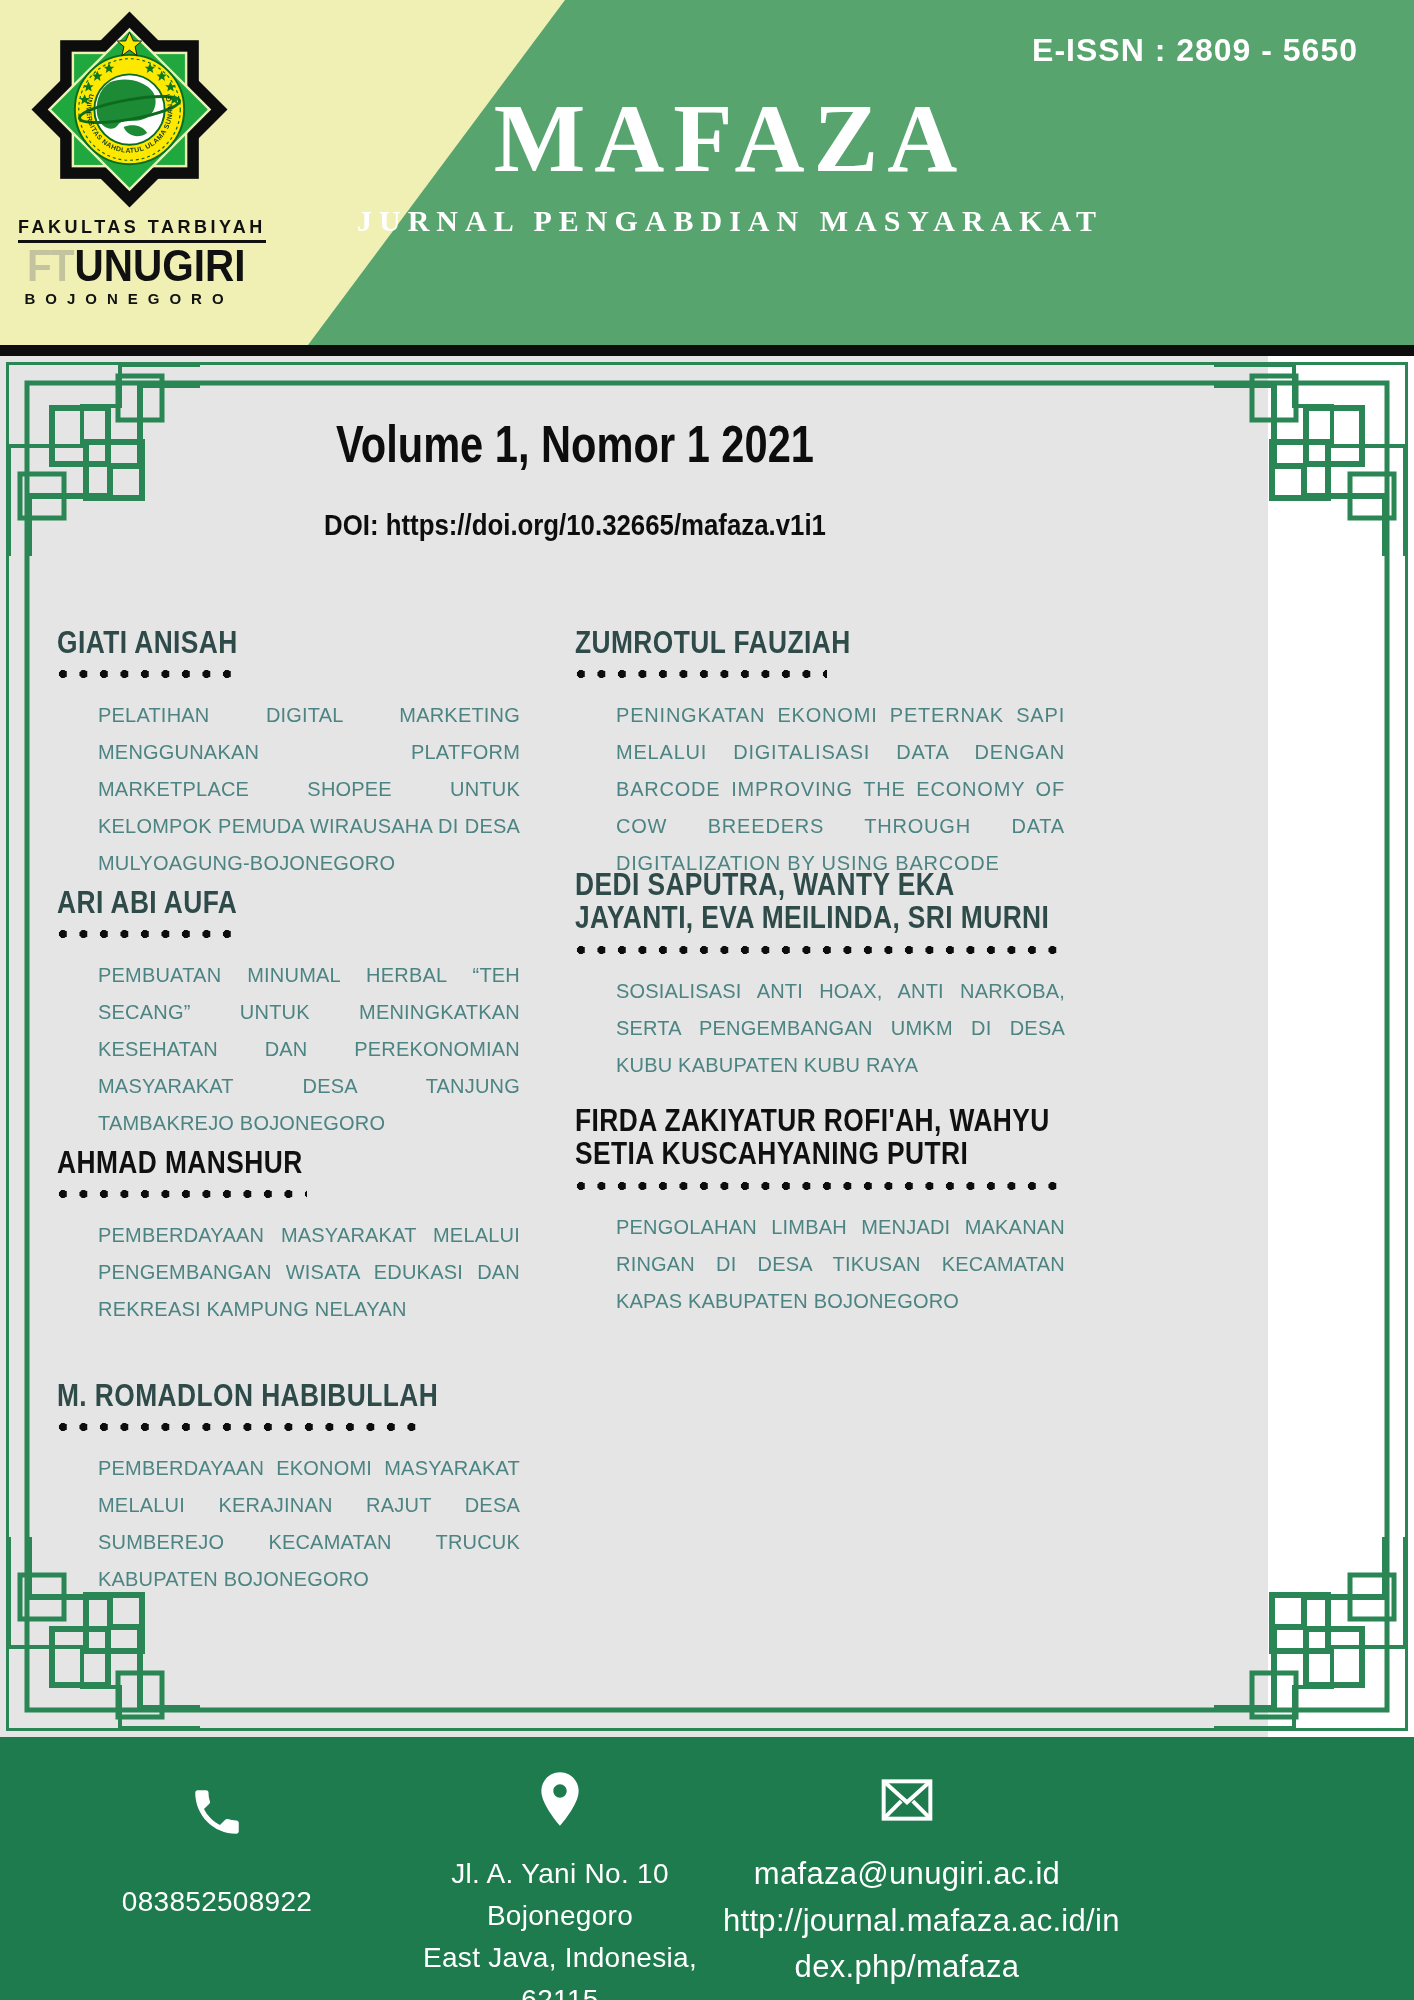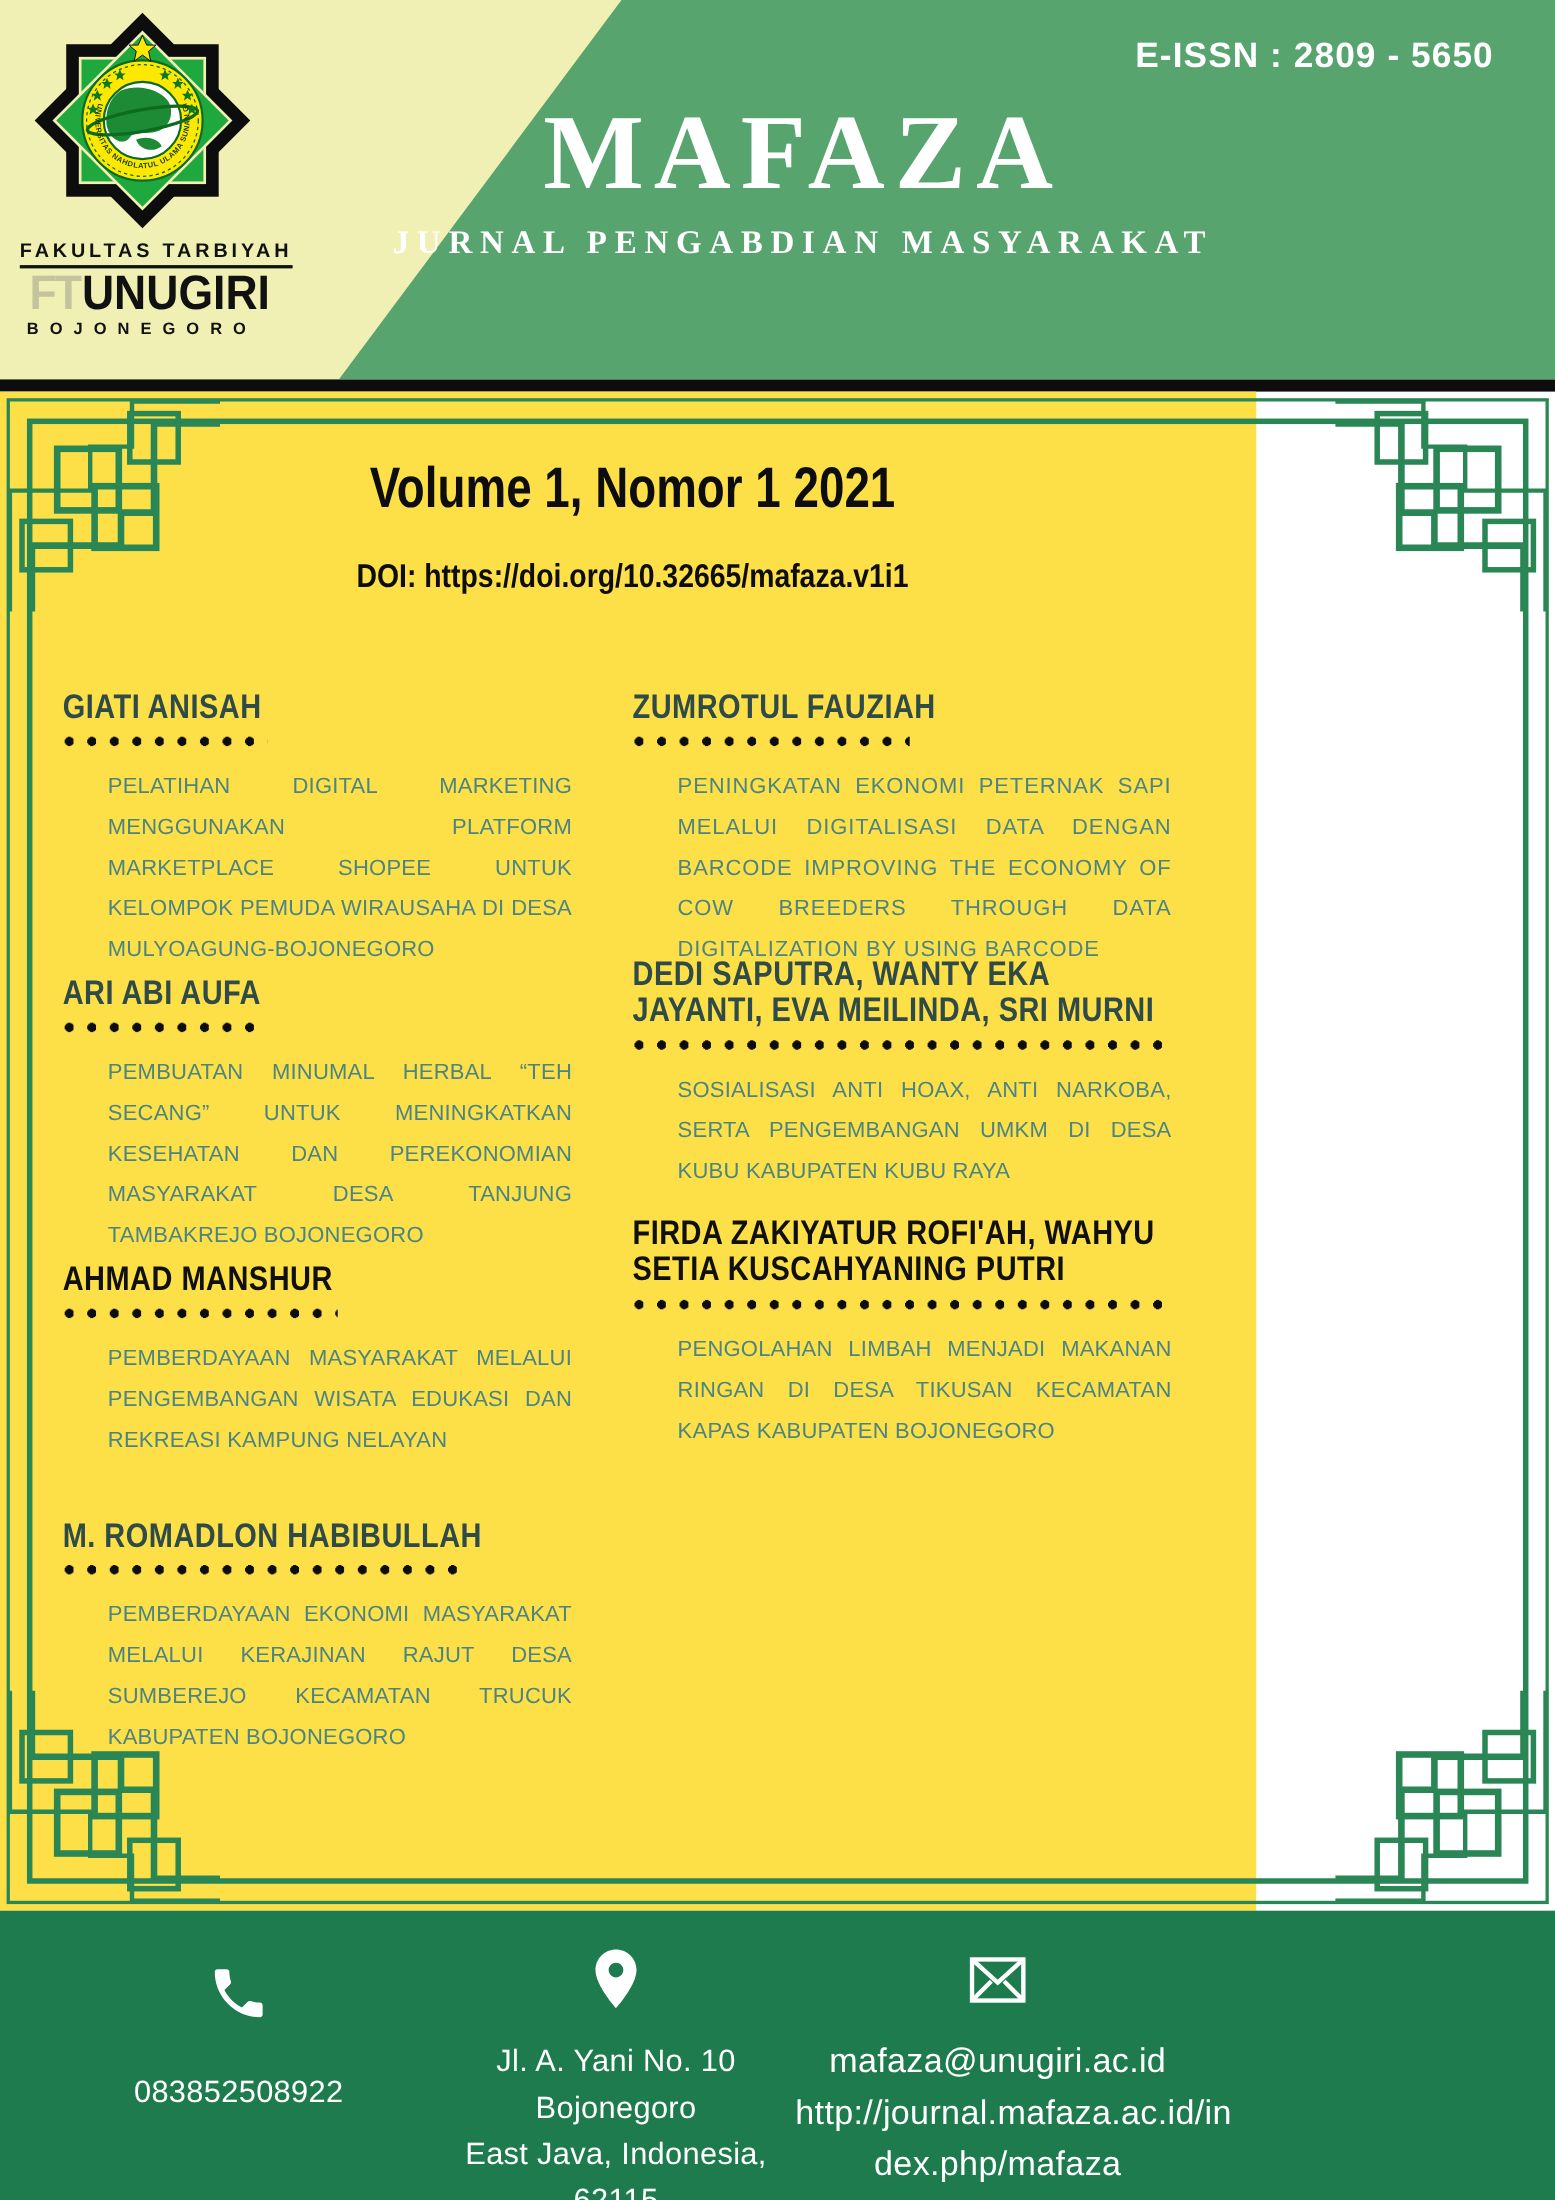--- a/index.html
+++ b/index.html
@@ -24,21 +24,21 @@
   .logo-fak { display:inline-block; font-size:18px; font-weight:bold; letter-spacing:3.5px;
               border-bottom:3px solid #111; padding-bottom:2px; white-space:nowrap; }
   .logo-unugiri { font-size:44px; font-weight:bold; line-height:0.95; margin-top:2px;
                   transform:scaleX(0.92); transform-origin:center top; white-space:nowrap; }
   .logo-unugiri .ft { color:#c3c49e; letter-spacing:-2px; margin-right:2px; }
   .logo-boj { font-size:15px; font-weight:bold; letter-spacing:10px; margin-top:3px; white-space:nowrap; }
 
   .black-bar { position:absolute; top:345px; left:0; width:1414px; height:11px; background:#0d0d0d; }
 
   
-  .main { position:absolute; top:356px; left:0; width:1142px; height:1381px; background:#fde047; }
+  .main { position:absolute; top:356px; left:0; width:1268px; height:1381px; background:#e5e5e5; }
   .frame { position:absolute; top:0; left:0; }
 
   .center-head { position:absolute; left:0; width:1150px; text-align:center; color:#0d0d0d; }
   .volume { top:58px; font-size:52px; font-weight:bold; letter-spacing:0px;
             transform:scaleX(0.80); }
   .doi { top:152px; font-size:30px; font-weight:bold; transform:scaleX(0.86); }
 
   .article { position:absolute; }
   .col-l { left:57px; width:463px; }
   .col-r { left:575px; width:490px; }

